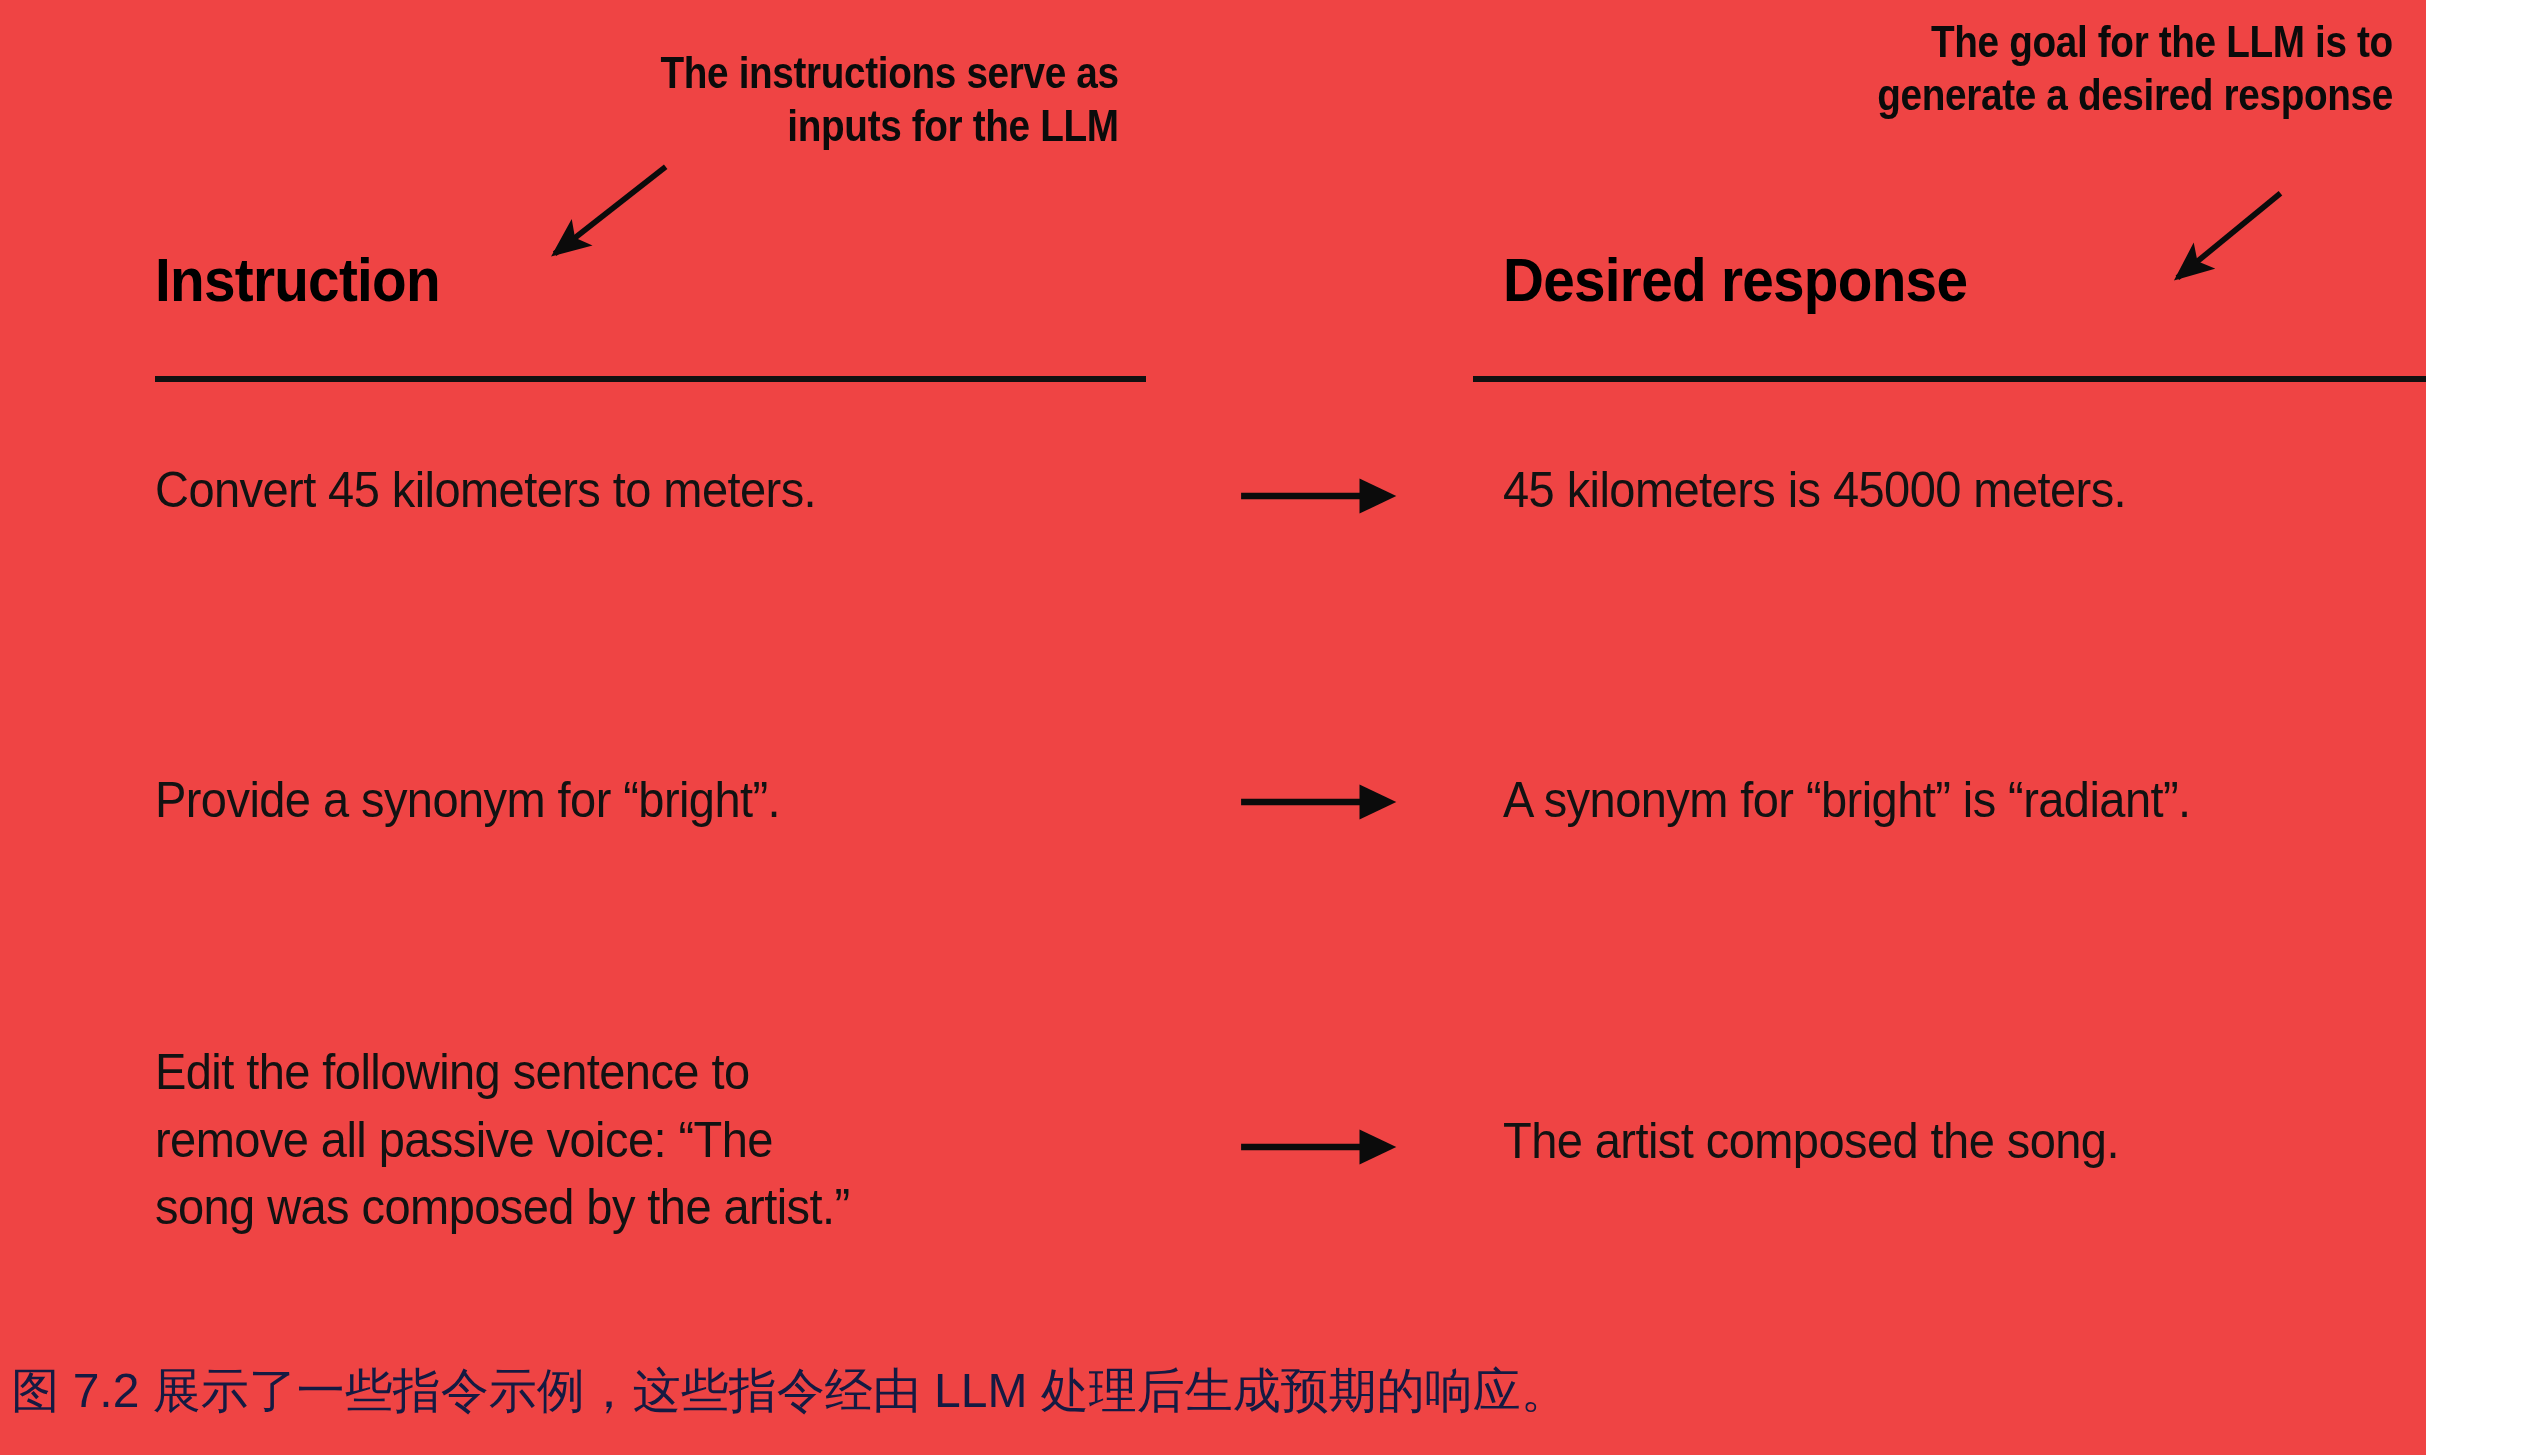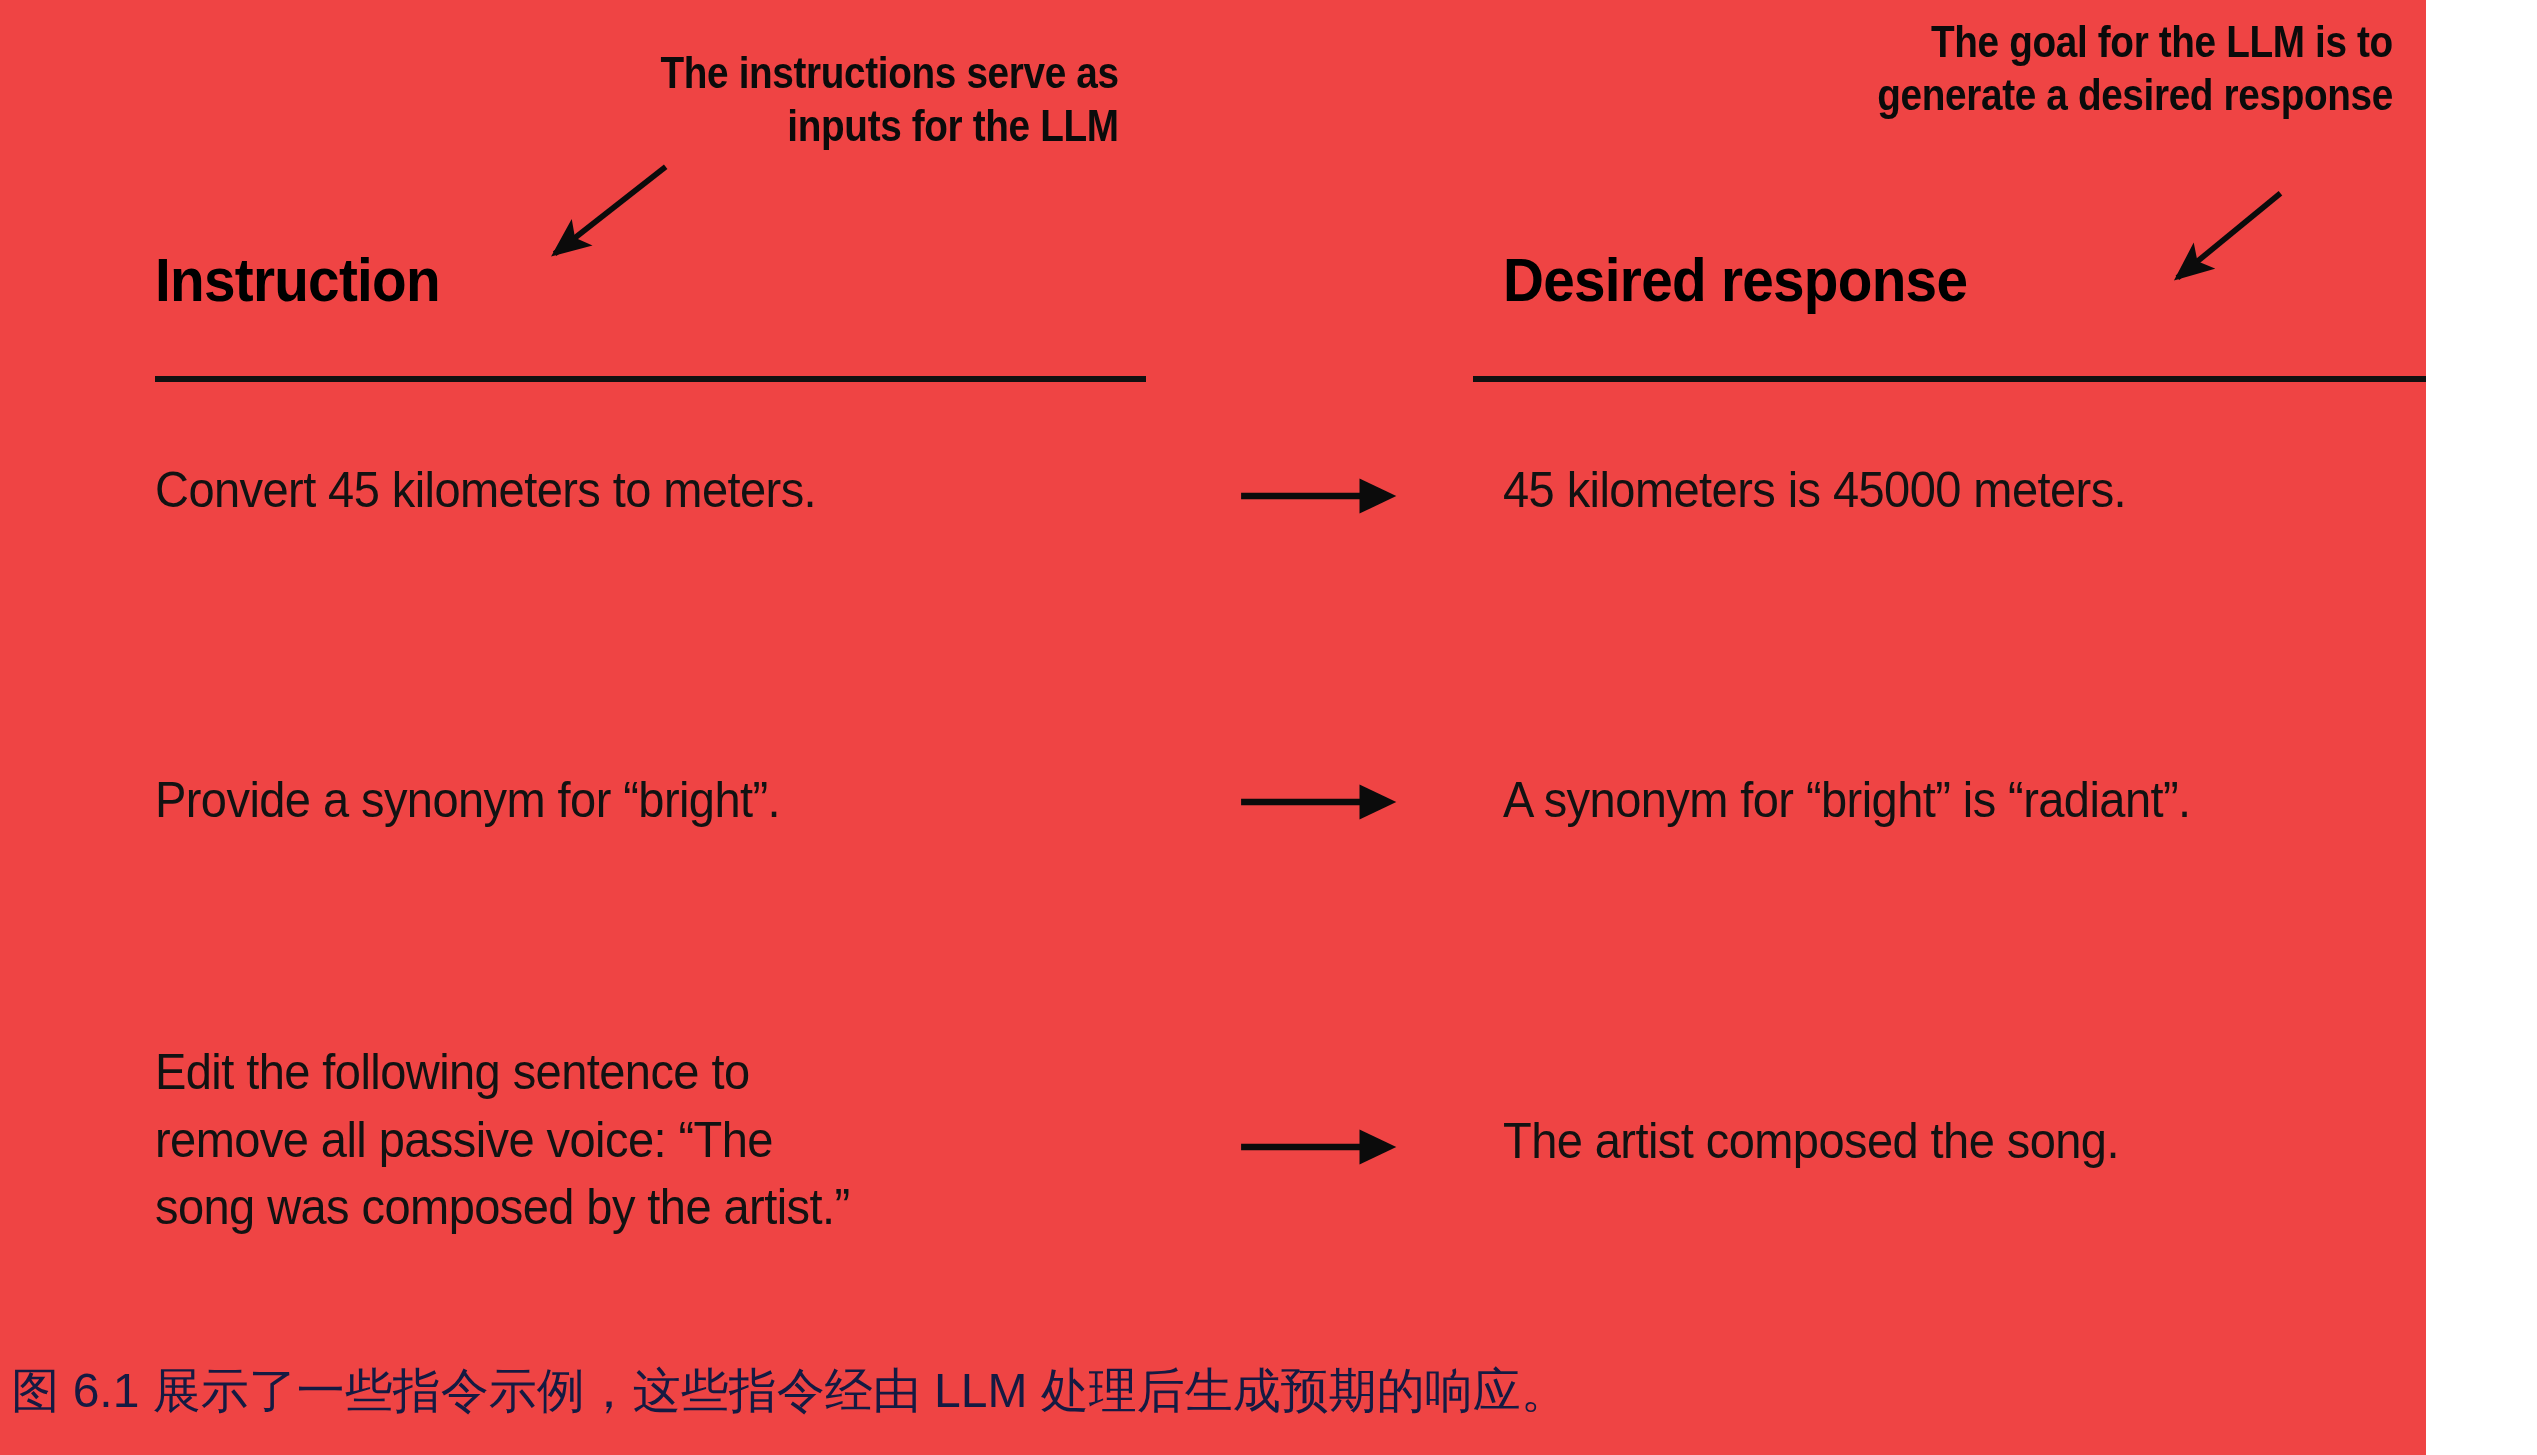--- a/index.html
+++ b/index.html
@@ -180,16 +180,16 @@
 
   <div class="cell cell-left" id="cell-l-3">Edit the following sentence to
 remove all passive voice: “The
 song was composed by the artist.”</div>
   <svg class="flow-arrow" id="flow-arrow-3" viewBox="0 0 200 60">
     <line x1="2" y1="30" x2="160" y2="30" stroke="#0b0b0b" stroke-width="8"></line>
     <path d="M150,8 L196,30 L150,52 Z" fill="#0b0b0b"></path>
   </svg>
   <div class="cell cell-right" id="cell-r-3">The artist composed the song.</div>
 
-  <div id="caption">图 6.1 展示了一些指令示例，这些指令经由 LLM 处理后生成预期的响应。</div>
+  <div id="caption">图 7.2 展示了一些指令示例，这些指令经由 LLM 处理后生成预期的响应。</div>
 
 </div>
 
 
 </body></html>

